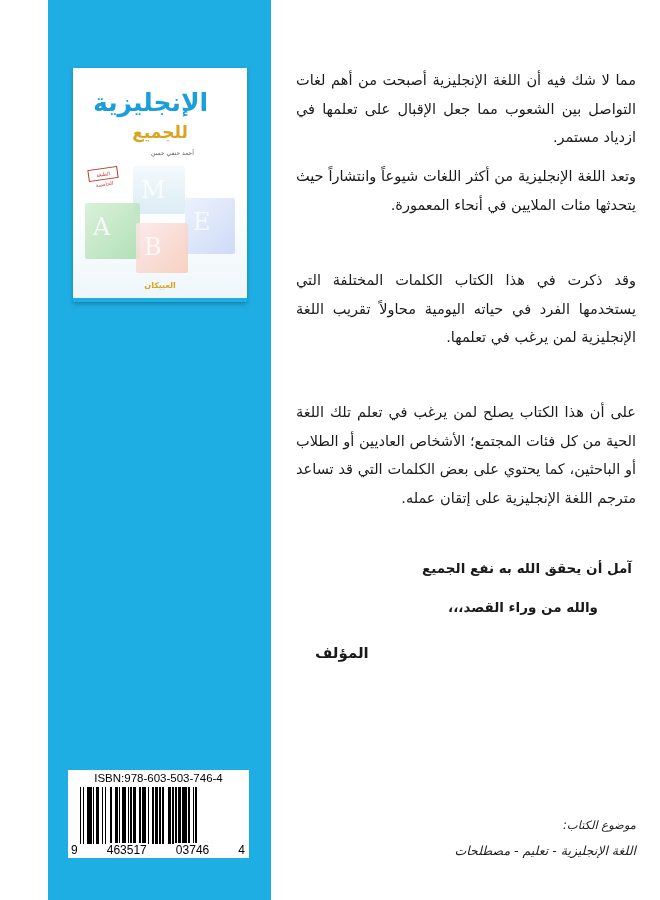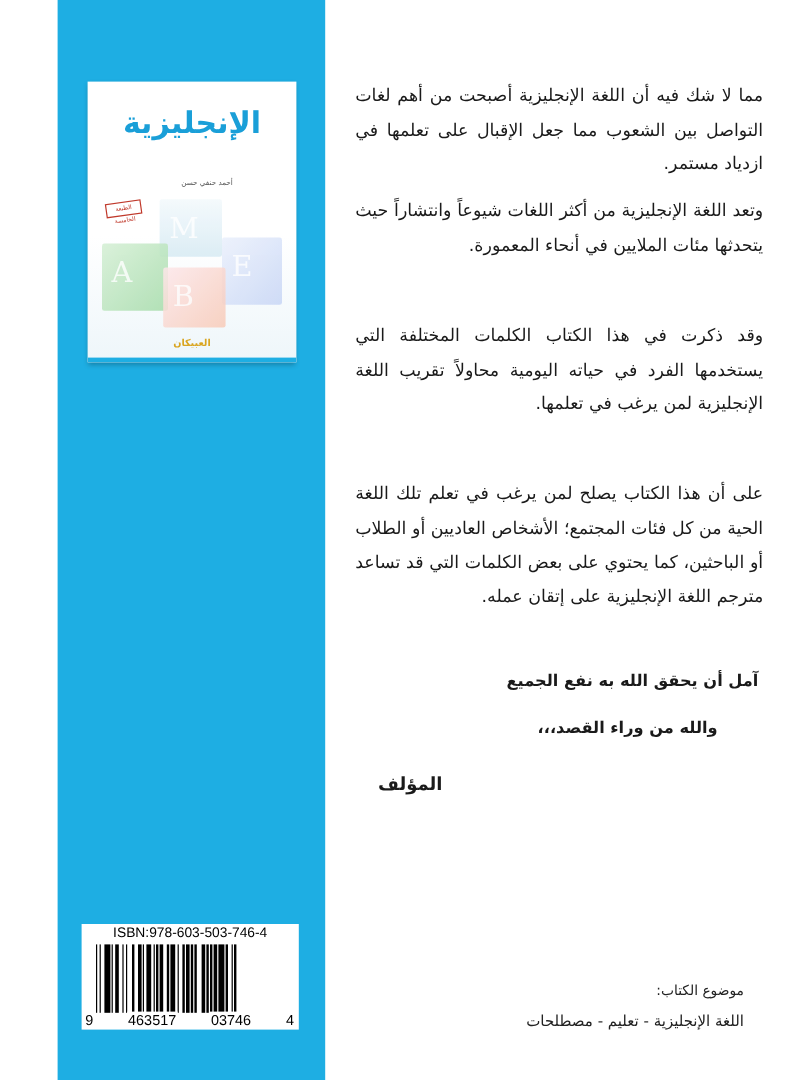--- a/index.html
+++ b/index.html
@@ -14,23 +14,23 @@
     .cover {
       position: absolute; left: 73px; top: 68px; width: 174px; height: 234px;
       background: linear-gradient(180deg, #ffffff 0%, #ffffff 55%, #eef6fa 100%);
       box-shadow: 0 2px 4px rgba(0,0,0,0.25);
       overflow: hidden;
     }
     .cover-bottom-bar {
       position: absolute; left: 0; bottom: 0; width: 100%; height: 4px; background: #1eaee3;
     }
     .cover-title {
-      position: absolute; top: 20px; left: 0; width: 100%; text-align: center;
+      position: absolute; top: 20px; left: 0; width: 100%; text-align: left;
       font-family: "DejaVu Sans", sans-serif; font-weight: bold; font-size: 25px;
-      color: #1a9fd8; direction: rtl; letter-spacing: 0;
+      color: #1a9fd8; direction: rtl; letter-spacing: 0; padding-left: 20px;
     }
     .cover-subtitle {
       position: absolute; top: 54px; left: 0; width: 100%; text-align: center;
       font-weight: bold; font-size: 17px; color: #d9a520; direction: rtl;
     }
     .cover-author {
       position: absolute; top: 81px; left: 78px; font-size: 6px; color: #555; direction: rtl;
     }
     .cover-badge {
       position: absolute; top: 100px; left: 15px; width: 28px; height: 10px;
@@ -76,33 +76,34 @@
     .para {
       position: absolute; right: 24px; width: 340px; direction: rtl; text-align: justify;
       text-align-last: right;
       font-family: "DejaVu Sans", sans-serif; font-size: 14.5px; line-height: 28.5px; color: #1a1a1a;
     }
     .closing {
       position: absolute; direction: rtl; font-family: "DejaVu Sans", sans-serif; font-weight: bold;
       font-size: 13.5px; color: #1a1a1a; white-space: nowrap;
     }
     .subject-label, .subject-value {
-      position: absolute; direction: rtl; right: 40px; white-space: nowrap;
-      font-family: "DejaVu Sans", sans-serif; color: #222;
+      position: absolute; direction: rtl; right: 24px; white-space: nowrap;
+      font-family: "DejaVu Sans", sans-serif; color: #222; font-style: italic;
     }
     .subject-label { top: 818px; font-size: 11.5px; }
     .subject-value { top: 843px; font-size: 12.5px; }
   </style>
 </head>
 <body>
 
 <div class="blue-panel"></div>
 
 <div class="cover">
   <div class="cover-title">الإنجليزية</div>
+  <div class="cover-subtitle">للجميع</div>
   <div class="cover-author">أحمد حنفي حسن</div>
   <div class="cover-badge">الطبعة الخامسة</div>
   <div class="cube cube-m">
       <span>M</span>
     </div>
   <div class="cube cube-a">
       <span>A</span>
     </div>
   <div class="cube cube-e">
       <span>E</span>

